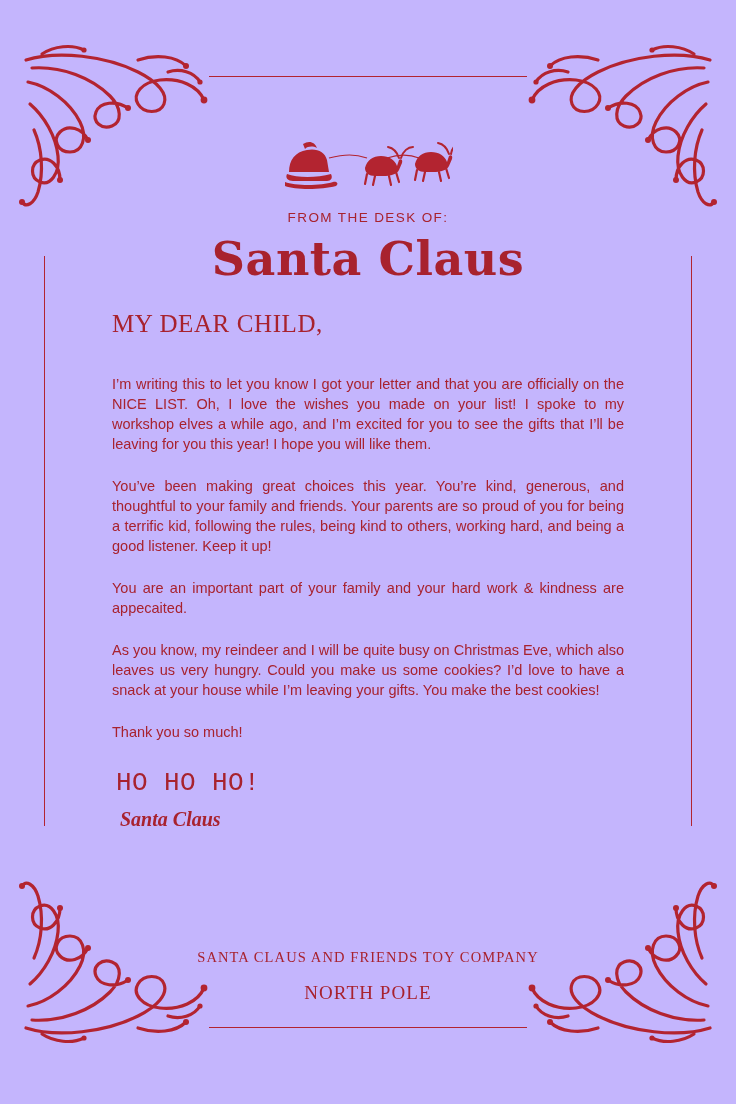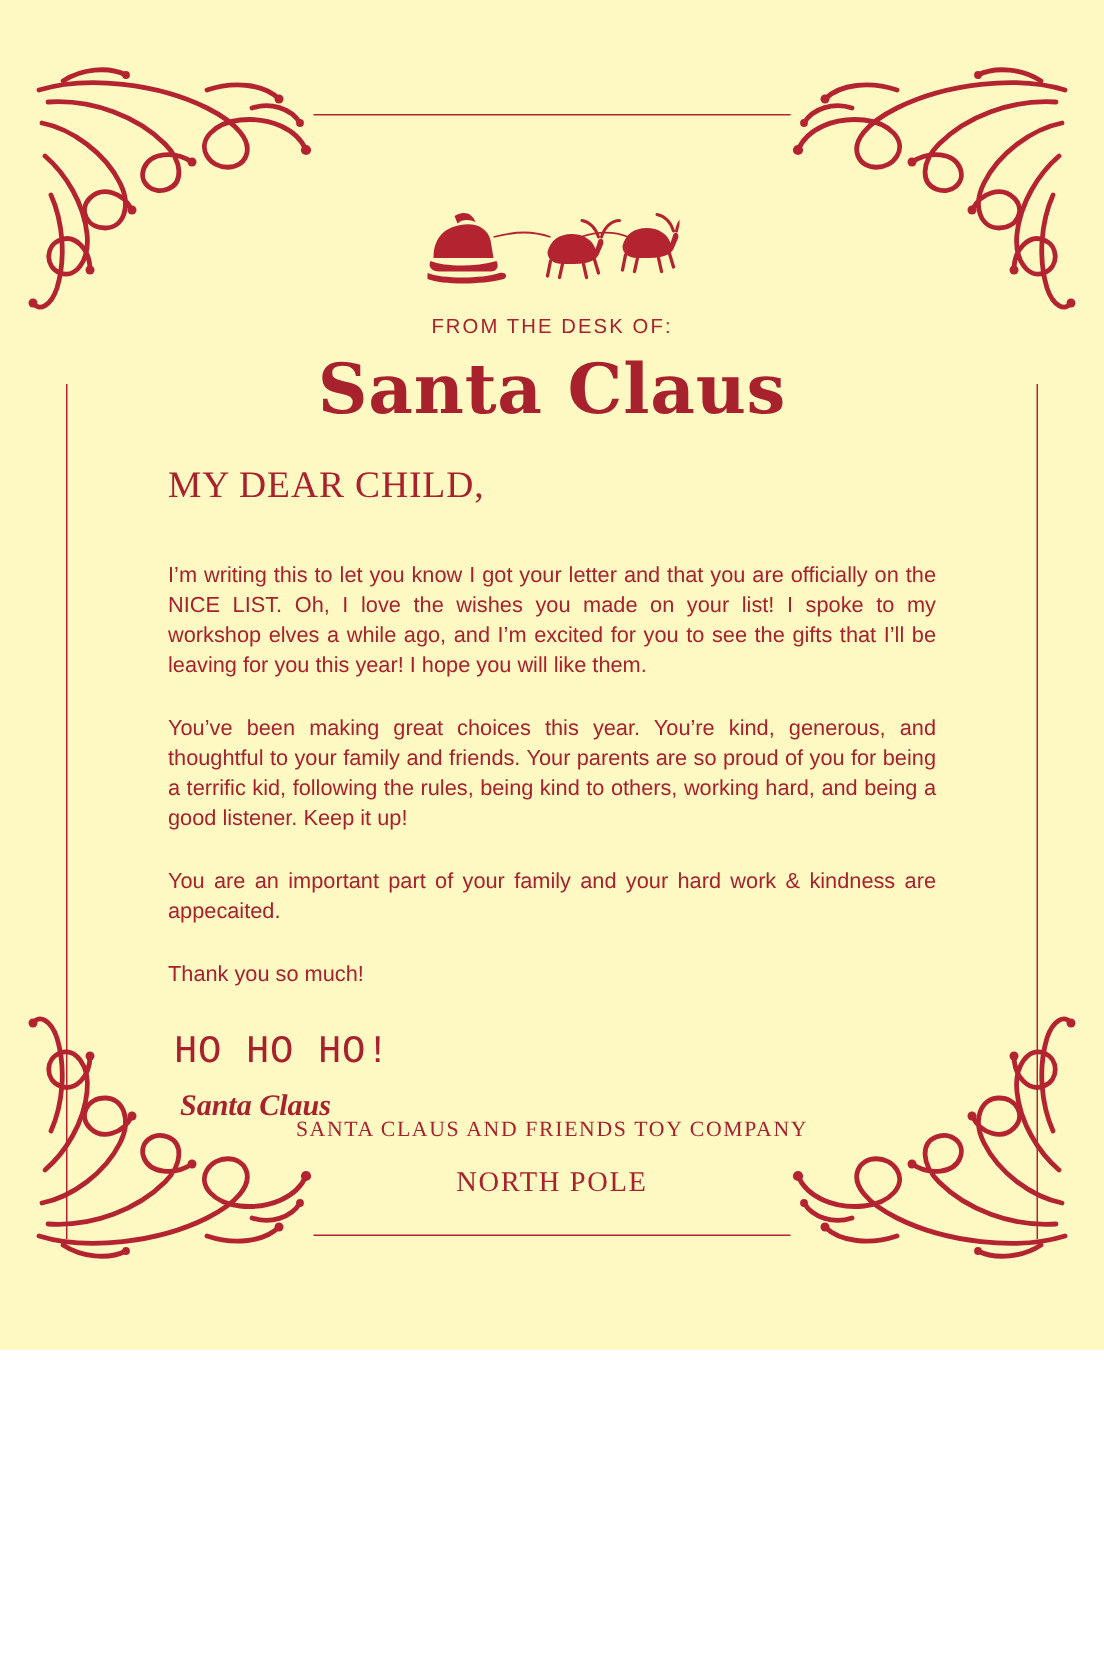--- a/index.html
+++ b/index.html
@@ -9,22 +9,22 @@
   body {
     width: 736px;
     height: 1104px;
     background: #ffffff;
     font-family: "Liberation Serif", serif;
     overflow: hidden;
   }
   .page {
     position: relative;
     width: 736px;
-    height: 900px;
-    background: #fef9c3;
+    height: 1104px;
+    background: #c4b5fd;
     box-sizing: border-box;
     overflow: hidden;
   }
 
   
   .corner {
     position: absolute;
     width: 190px;
     height: 170px;
     pointer-events: none;
@@ -283,20 +283,21 @@
   </div>
 
   <div class="from-desk">FROM THE DESK OF:</div>
   <div class="santa-title">Santa Claus</div>
 
   <div class="letter">
     <div class="salutation">MY DEAR CHILD,</div>
     <p class="para">I’m writing this to let you know I got your letter and that you are officially on the NICE LIST. Oh, I love the wishes you made on your list! I spoke to my workshop elves a while ago, and I’m excited for you to see the gifts that I’ll be leaving for you this year!  I hope you will like them.</p>
     <p class="para">You’ve been making great choices this year. You’re kind, generous, and thoughtful to your family and friends. Your parents are so proud of you for being a terrific kid, following the rules, being kind to others, working hard, and being a good listener. Keep it up!</p>
     <p class="para">You are an important part of your family and your hard work &amp; kindness are appecaited.</p>
+    <p class="para">As you know, my reindeer and I will be quite busy on Christmas Eve,  which also leaves us very hungry.  Could you make us some cookies?  I’d love to have a snack at your house while I’m leaving your gifts.   You make the best cookies!</p>
     <p class="para last">Thank you so much!</p>
     <div class="hoho">HO HO HO!</div>
     <div class="signature">Santa Claus</div>
   </div>
 
   <div class="footer">
     <div class="footer-line1">SANTA CLAUS AND FRIENDS TOY COMPANY</div>
     <div class="footer-line2">NORTH POLE</div>
   </div>
 

